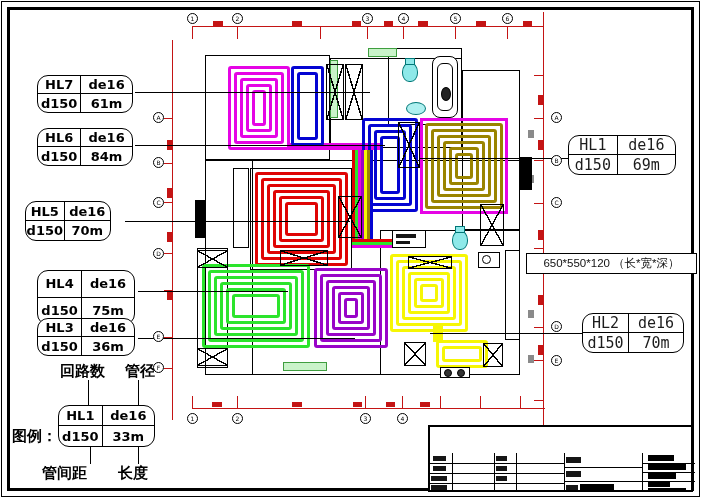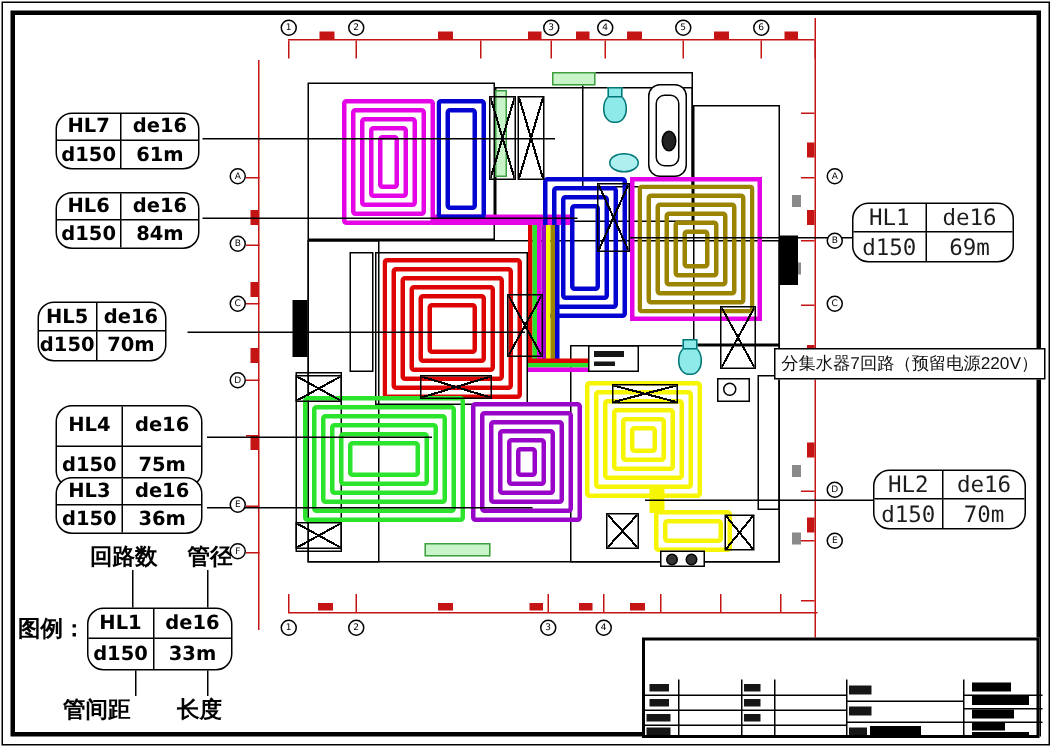--- a/index.html
+++ b/index.html
@@ -334,35 +334,35 @@
   </div>
   <div class="lbox thin" style="left:582px;top:313px;width:102px;height:40px">
     <span>HL2</span>
     <span>de16</span>
     <span>d150</span>
     <span>70m</span>
   </div>
 
   <div class="callout" style="left:60px;top:362px">回路数</div>
   <div class="callout" style="left:125px;top:362px">管径</div>
-  <div class="callout" style="left:12px;top:410px">图例：</div>
+  <div class="callout" style="left:12px;top:427px">图例：</div>
   <div class="lbox" style="left:58px;top:405px;width:97px;height:42px">
     <span>HL1</span>
     <span>de16</span>
     <span>d150</span>
     <span>33m</span>
   </div>
   <div class="callout" style="left:42px;top:464px">管间距</div>
   <div class="callout" style="left:118px;top:464px">长度</div>
   <div class="vconn" style="left:88px;top:380px;height:25px"></div>
   <div class="vconn" style="left:138px;top:380px;height:25px"></div>
   <div class="vconn" style="left:90px;top:447px;height:17px"></div>
   <div class="vconn" style="left:138px;top:447px;height:17px"></div>
 
-  <div class="annot" style="left:516px;top:232px;width:181px;height:21px">分集水器7回路（预留电源220V）</div>
+  <div class="annot" style="left:526px;top:253px;width:171px;height:21px">650*550*120 （长*宽*深）</div>
 
   <div class="tblock">
     <div class="tl" style="left:134px;top:26px;width:1px;height:39px"></div>
     <div class="tl" style="left:212px;top:26px;width:1px;height:39px"></div>
     <div class="tl" style="left:0;top:36px;width:134px;height:1px"></div>
     <div class="tl" style="left:0;top:46px;width:134px;height:1px"></div>
     <div class="tl" style="left:0;top:56px;width:134px;height:1px"></div>
     <div class="tl" style="left:22px;top:26px;width:1px;height:39px"></div>
     <div class="tl" style="left:64px;top:26px;width:1px;height:39px"></div>
     <div class="tl" style="left:86px;top:26px;width:1px;height:39px"></div>

